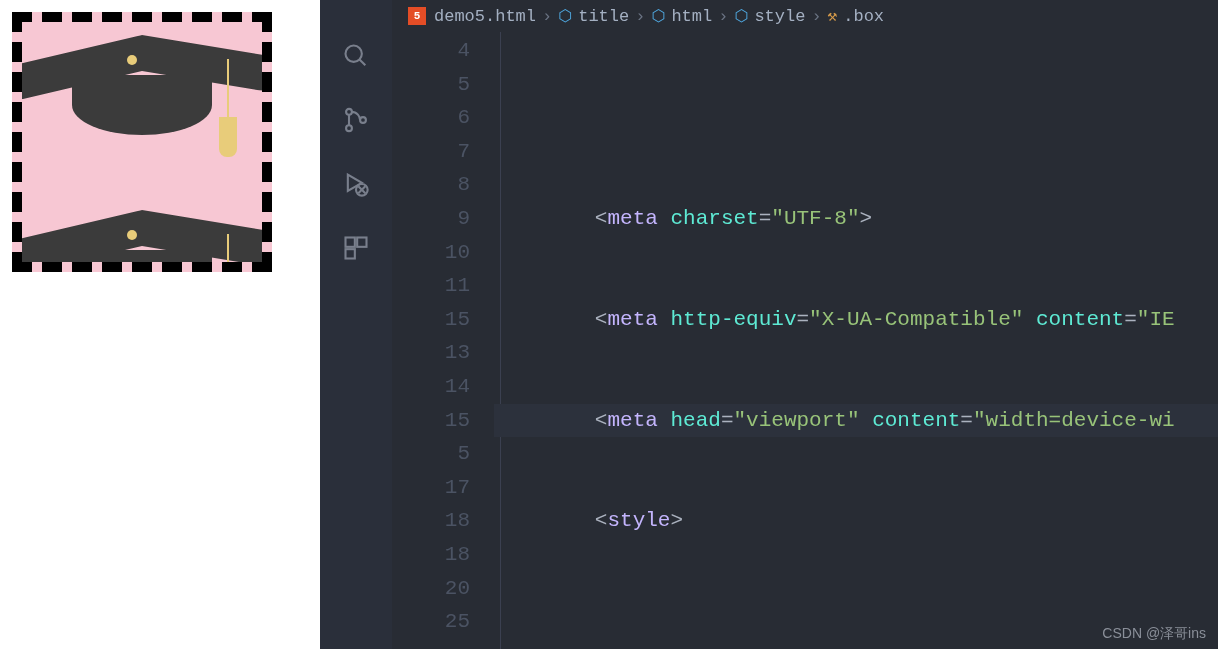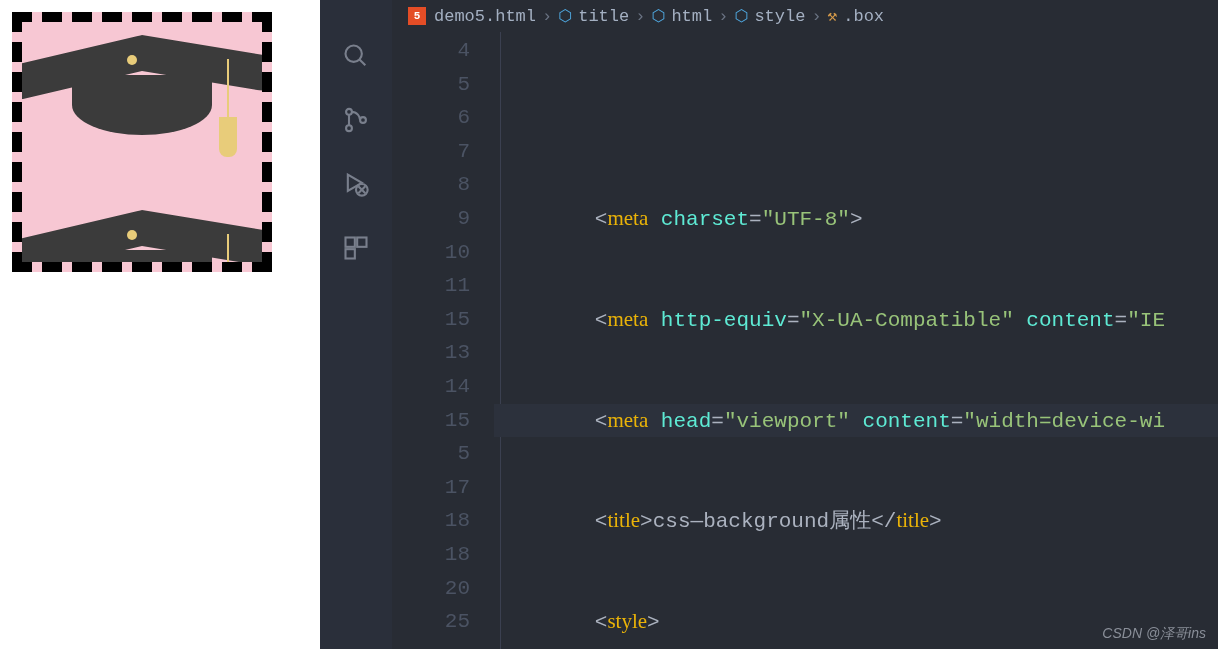--- a/index.html
+++ b/index.html
@@ -160,34 +160,33 @@
     }
     .ig1 { left: 6px; }
     .highlight-line {
       position: absolute;
       left: -102px;
       right: 0;
       height: 33.6px;
       background: #2c313c;
       top: 371.6px;
     }
-    .c-tag { color: #eab308; font-family: Liberation Serif, serif; }
+    .c-tag { color: #c4b5fd; }
     .c-bracket { color: #abb2bf; }
     .c-attr { color: #5eead4; }
     .c-op { color: #abb2bf; }
     .c-string { color: #98c379; }
     .c-text { color: #abb2bf; }
     .watermark {
       position: absolute;
       bottom: 6px;
       right: 12px;
       color: #8a8f99;
       font-size: 14px;
       font-family: sans-serif;
-      font-style: italic;
     }
   </style>
 </head>
 <body>
 
 <div class="preview-pane">
   <div class="box-preview">
     <div class="hat hat1">
       <div class="hat-top"></div>
       <div class="hat-body"></div>
@@ -276,21 +275,20 @@
       <div>20</div>
       <div>25</div>
     </div>
     <div class="code">
       <div class="indent-guide ig1"></div>
       <div class="highlight-line"></div>
 
       <div class="code-line">        <span class="c-bracket">&lt;</span><span class="c-tag">meta</span> <span class="c-attr">charset</span><span class="c-op">=</span><span class="c-string">"UTF-8"</span><span class="c-bracket">&gt;</span></div>
       <div class="code-line">        <span class="c-bracket">&lt;</span><span class="c-tag">meta</span> <span class="c-attr">http-equiv</span><span class="c-op">=</span><span class="c-string">"X-UA-Compatible"</span> <span class="c-attr">content</span><span class="c-op">=</span><span class="c-string">"IE</span></div>
       <div class="code-line">        <span class="c-bracket">&lt;</span><span class="c-tag">meta</span> <span class="c-attr">head</span><span class="c-op">=</span><span class="c-string">"viewport"</span> <span class="c-attr">content</span><span class="c-op">=</span><span class="c-string">"width=device-wi</span></div>
-      <div class="code-line">        <span class="c-bracket">&lt;</span><span class="c-tag">title</span><span class="c-bracket">&gt;</span><span class="c-text">css—background属性</span><span class="c-bracket">&lt;/</span><span class="c-tag">title</span><span class="c-bracket">&gt;</span></div>
       <div class="code-line">        <span class="c-bracket">&lt;</span><span class="c-tag">style</span><span class="c-bracket">&gt;</span></div>
       
       
       
       
       
       
       
       
       

